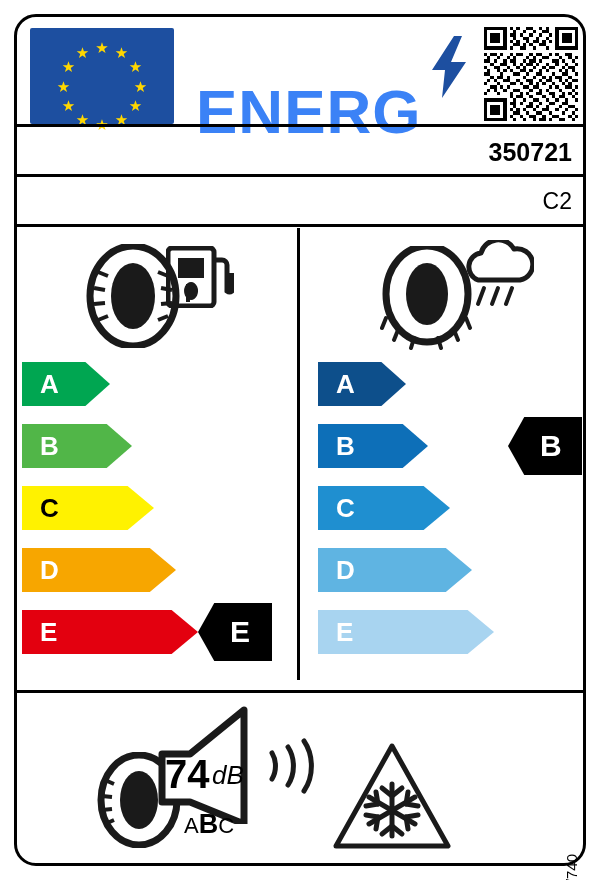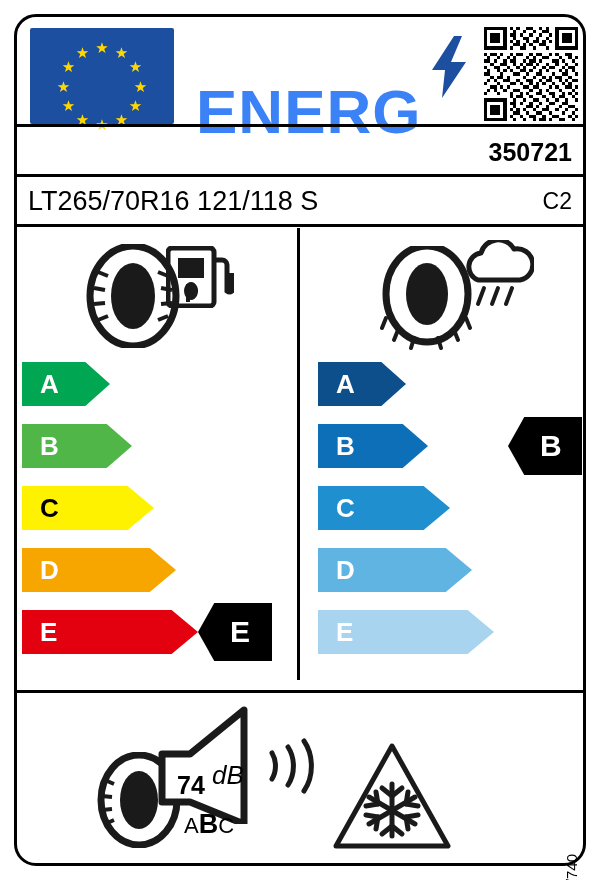--- a/index.html
+++ b/index.html
@@ -444,21 +444,20 @@
       </g>
     </svg>
   </div>
 
   <div class="hline" style="left:17px; top:124px; width:566px;"></div>
 
   <div class="code">350721</div>
 
   <div class="hline" style="left:17px; top:174px; width:566px;"></div>
 
-  <div class="size">LT265/70R16 121/118 S</div>
   <div class="class">C2</div>
 
   <div class="hline" style="left:17px; top:224px; width:566px;"></div>
 
   <div class="vline" style="left:297px; top:228px; height:452px;"></div>
 
   <div style="position:absolute;left:86px;top:244px;">
     <svg width="94" height="104" viewBox="0 0 94 104">
       <ellipse cx="47" cy="52" rx="43" ry="50" fill="none" stroke="#1a1a1a" stroke-width="7"></ellipse>
       <ellipse cx="47" cy="52" rx="22" ry="33" fill="#1a1a1a"></ellipse>
@@ -569,21 +568,21 @@
       </g>
     </svg>
   </div>
 
   <div style="position:absolute;left:152px;top:706px;">
     <svg width="110" height="118" viewBox="0 0 110 118">
       <path d="M92 4 L38 48 L10 48 L10 96 L38 96 L92 118 Z" fill="#ffffff" stroke="#1a1a1a" stroke-width="7" stroke-linejoin="round"></path>
     </svg>
   </div>
 
-  <div class="db-text" style="left:165px; top:771px; font-size:25px;padding-left:12px;">74</div>
+  <div class="db-text" style="left:165px; top:752px; font-size:40px;">74</div>
   <div class="db-text" style="left:212px; top:760px; font-size:26px; font-weight:normal;font-style:italic;">dB</div>
 
   <div style="position:absolute;left:266px;top:735px;">
     <svg width="62" height="62" viewBox="0 0 62 62">
       <g fill="none" stroke="#1a1a1a" stroke-width="5" stroke-linecap="round">
         <path d="M6 18 a18 22 0 0 1 0 26"></path>
         <path d="M22 12 a24 30 0 0 1 0 38"></path>
         <path d="M38 6 a30 38 0 0 1 0 50"></path>
       </g>
     </svg>

